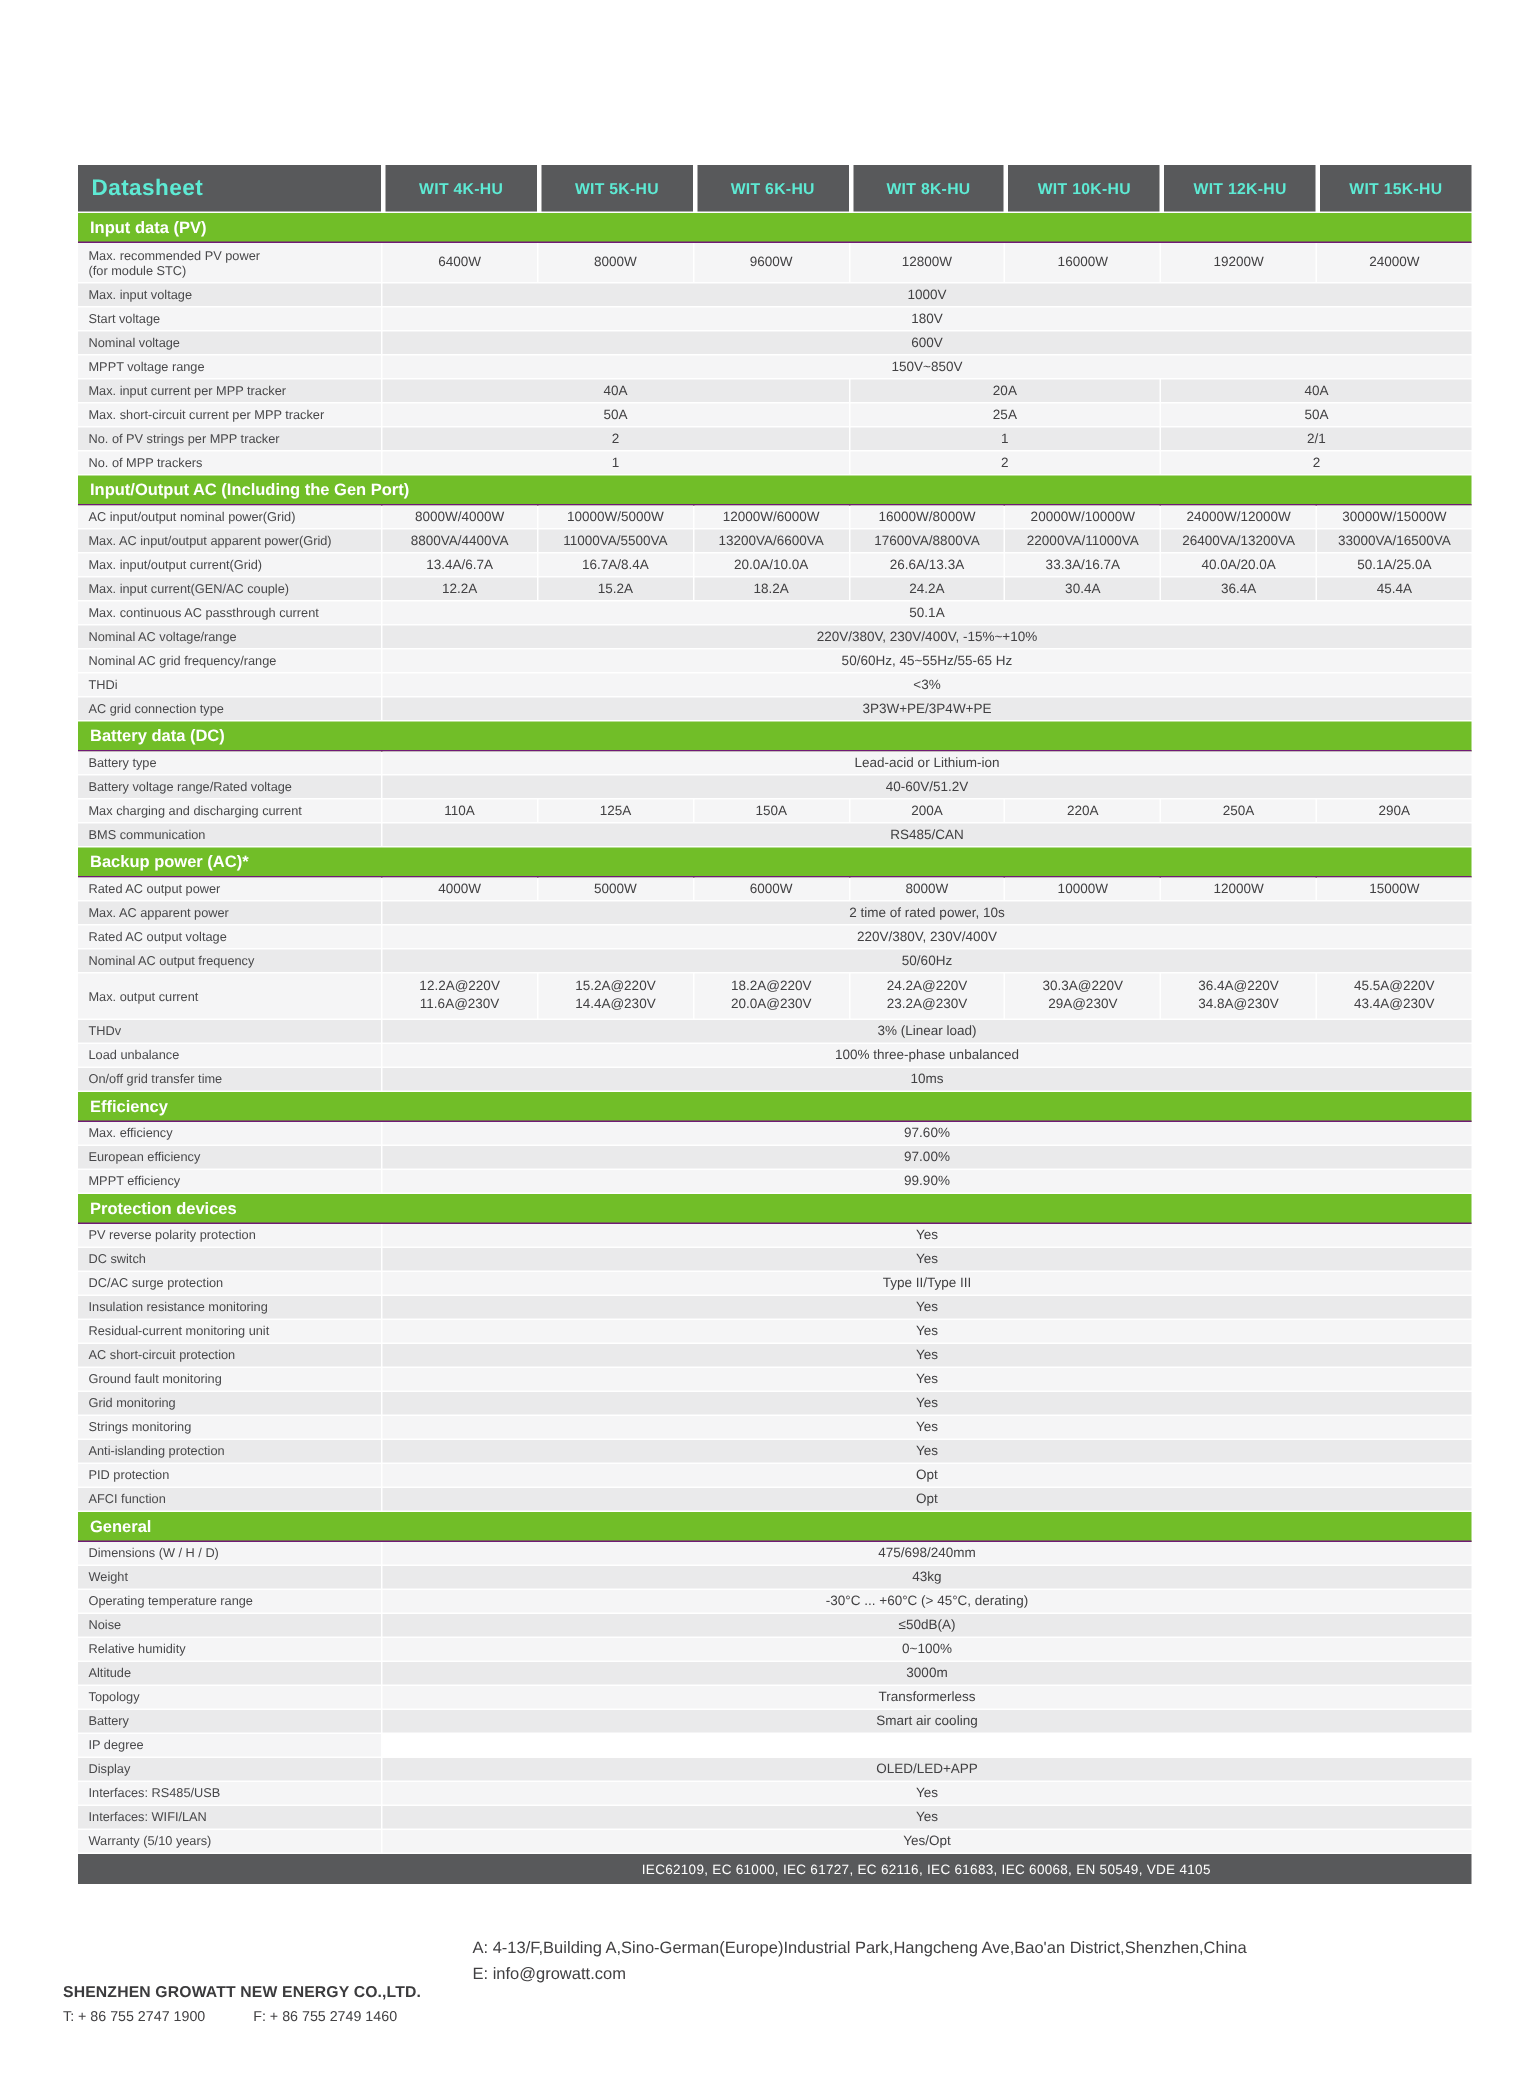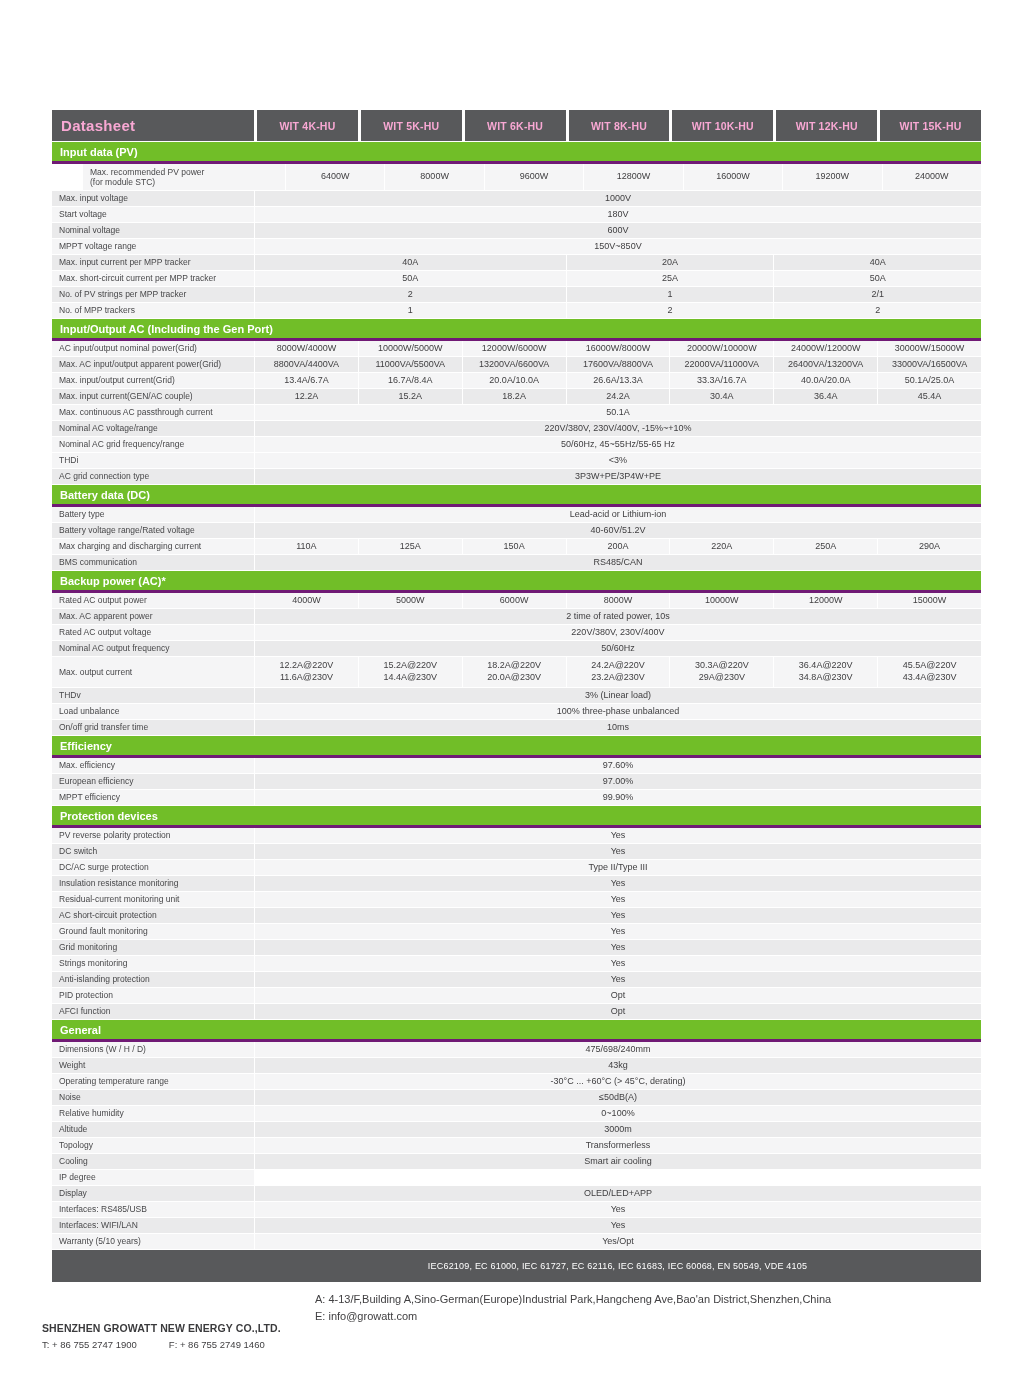--- a/index.html
+++ b/index.html
@@ -6,44 +6,44 @@
   body {
     width: 1024px; height: 1389px; position: relative;
     background: #ffffff; color: #414042;
     font-family: "Liberation Sans", sans-serif;
   }
   .sheet { position: absolute; left: 52px; top: 110px; width: 929px; }
 
   .grid { display: grid; grid-template-columns: 202px repeat(7, 1fr); column-gap: 1px; }
 
   .top-header { height: 31px; column-gap: 3px; margin-bottom: 1px; }
-  .top-header > div { background: #58595b; color: #f9a8d4; display: flex; align-items: center; }
+  .top-header > div { background: #58595b; color: #5eead4; display: flex; align-items: center; }
   .title-cell { padding-left: 9px; font-size: 15px; font-weight: 600; letter-spacing: .3px; }
   .model-cell { justify-content: center; font-weight: 700; font-size: 10.5px; letter-spacing: .2px; }
 
   .section-bar {
     height: 19px; background: #71be28; color: #fff; font-weight: 700; font-size: 11px;
-    display: flex; align-items: center; padding-left: 8px; border-bottom: 3px solid #701a75;
+    display: flex; align-items: center; padding-left: 8px; border-bottom: 1px solid #701a75;
   }
 
   .row { border-bottom: 1px solid #fff; min-height: 15px; }
   .row > div {
     display: flex; align-items: center; justify-content: center;
     text-align: center; font-size: 9px; color: #414042; line-height: 1.25; padding: 1px 1px;
   }
   .row > .label-cell {
     flex-direction: column; align-items: flex-start; justify-content: center;
     text-align: left; padding: 1px 2px 1px 7px; font-size: 8.5px; color: #48484a; line-height: 1.2;
   }
   .row.light > div { background: #f5f5f6; }
   .row.dark  > div { background: #eaeaeb; }
   .cell-lines { flex-direction: column; justify-content: center; }
   .cell-lines > div { line-height: 1.3; }
 
-  .cert-bar { height: 32px; background: #58595b; display: flex; }
+  .cert-bar { height: 20px; background: #58595b; display: flex; }
   .cert-text {
     margin-left: 202px; flex: 1; display: flex; align-items: center; justify-content: center;
     color: #fff; font-size: 9px; letter-spacing: .2px;
   }
 
   .footer-left { position: absolute; left: 42px; top: 1322px; }
   .footer-left .company { font-weight: 700; font-size: 10.5px; color: #3b3b3d; letter-spacing: .1px; }
   .footer-left .phones { margin-top: 5px; font-size: 9.5px; display: flex; gap: 32px; }
   .footer-right { position: absolute; left: 315px; top: 1293px; font-size: 11px; }
   .footer-right .email { margin-top: 5px; }
@@ -56,21 +56,21 @@
       <div class="title-cell">Datasheet</div>
       <div class="model-cell">WIT 4K-HU</div>
       <div class="model-cell">WIT 5K-HU</div>
       <div class="model-cell">WIT 6K-HU</div>
       <div class="model-cell">WIT 8K-HU</div>
       <div class="model-cell">WIT 10K-HU</div>
       <div class="model-cell">WIT 12K-HU</div>
       <div class="model-cell">WIT 15K-HU</div>
     </div>
     <div class="section-bar">Input data (PV)</div>
-    <div class="grid row light" style="min-height: 26px; margin-left: 31px;">
+    <div class="grid row light" style="min-height: 26px;">
       <div class="label-cell">
         <div>Max. recommended PV power</div>
         <div>(for module STC)</div>
       </div>
       <div>6400W</div>
       <div>8000W</div>
       <div>9600W</div>
       <div>12800W</div>
       <div>16000W</div>
       <div>19200W</div>
@@ -454,21 +454,21 @@
       <div style="grid-column: 2 / 9;">3000m</div>
     </div>
     <div class="grid row light">
       <div class="label-cell">
         <div>Topology</div>
       </div>
       <div style="grid-column: 2 / 9;">Transformerless</div>
     </div>
     <div class="grid row dark">
       <div class="label-cell">
-        <div>Cooling</div>
+        <div>Battery</div>
       </div>
       <div style="grid-column: 2 / 9;">Smart air cooling</div>
     </div>
     <div class="grid row light">
       <div class="label-cell">
         <div>IP degree</div>
       </div>
     </div>
     <div class="grid row dark">
       <div class="label-cell">

